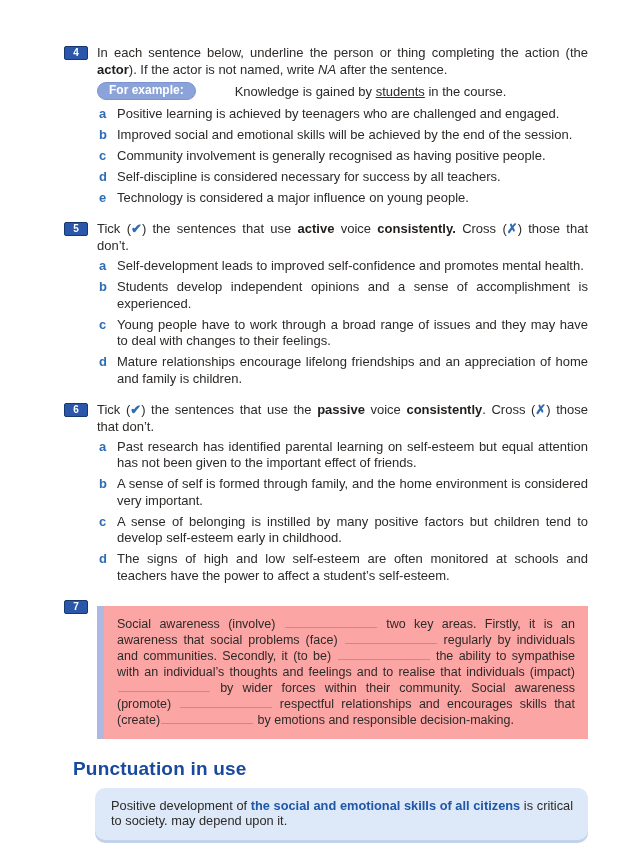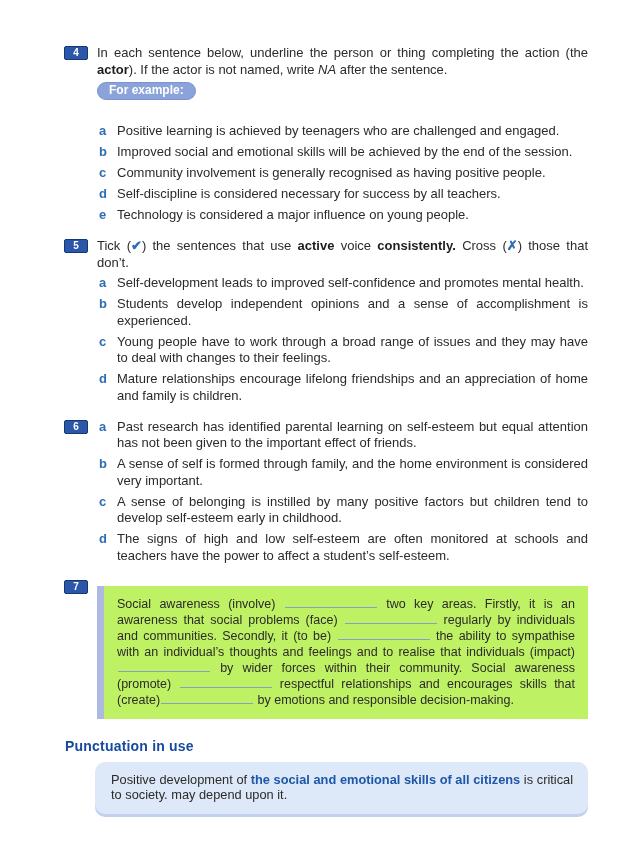--- a/index.html
+++ b/index.html
@@ -38,21 +38,21 @@
     font-size: 13px;
     line-height: 17px;
     text-align: justify;
     margin-bottom: 4px;
   }
   .prompt b { color: #201d1b; margin-top: 16px; }
   .sym { color: #2e6db4; font-weight: bold; }
   .example-row {
     display: flex;
     align-items: center;
-    margin: 2px 0 23px 0;
+    margin: 2px 0 6px 0;
     gap: 25px;
   }
   .pill {
     background: #8ca3da;
     border: 1px solid #7b93cf;
     border-radius: 9px;
     color: #ffffff;
     font-weight: bold;
     font-size: 12px;
     line-height: 15px;
@@ -70,40 +70,40 @@
   }
   .marker {
     flex: 0 0 18px;
     color: #2e6db4;
     font-weight: bold;
     margin-left: 2px;
   }
   .item-text { flex: 1; text-align: justify; }
   .passage-box {
     margin-top: 8px;
-    background: #bef264;
+    background: #fca5a5;
     border-left: 7px solid #adb8e3;
     padding: 10px 13px 11px 13px;
     font-size: 12.5px;
     line-height: 16px;
     text-align: justify;
   }
   .blank {
     display: inline-block;
     width: 92px;
     height: 11px;
     border-bottom: 1.2px solid #8f9dc4;
     margin: 0 1px;
     vertical-align: baseline;
   }
   .section-heading {
     color: #17499e;
-    font-size: 14px;
-    font-weight: bold;
-    margin: 10px 0 8px 8px;
+    font-size: 19px;
+    font-weight: bold;
+    margin: 10px 0 8px 16px;
     letter-spacing: 0.2px;
   }
   .punct-box {
     margin-left: 38px;
     background: #dde9f8;
     border-radius: 10px;
     box-shadow: 0 3px 0 #c3d2ec;
     padding: 10px 15px 11px 16px;
     font-size: 12.8px;
     line-height: 15.5px;
@@ -115,20 +115,21 @@
 </style>
 </head>
 <body>
 
 <section class="exercise">
   <div class="badge">4</div>
   <div class="ex-content">
     <p class="prompt">In each sentence below, underline the person or thing completing the action (the <b>actor</b>). If the actor is not named, write <i>NA</i> after the sentence.</p>
     <div class="example-row">
       <span class="pill">For example:</span>
+      <span class="example-text">Knowledge is gained by <u>students</u> in the course.</span>
     </div>
     <div class="items">
       <div class="item">
         <span class="marker">a</span>
         <span class="item-text">Positive learning is achieved by teenagers who are challenged and engaged.</span>
       </div>
       <div class="item">
         <span class="marker">b</span>
         <span class="item-text">Improved social and emotional skills will be achieved by the end of the session.</span>
       </div>
@@ -169,20 +170,21 @@
         <span class="marker">d</span>
         <span class="item-text">Mature relationships encourage lifelong friendships and an appreciation of home and family is children.</span>
       </div>
     </div>
   </div>
 </section>
 
 <section class="exercise">
   <div class="badge">6</div>
   <div class="ex-content">
+    <p class="prompt">Tick (<span class="sym">✔</span>) the sentences that use the <b>passive</b> voice <b>consistently</b>. Cross (<span class="sym">✗</span>) those that don’t.</p>
     <div class="items">
       <div class="item">
         <span class="marker">a</span>
         <span class="item-text">Past research has identified parental learning on self-esteem but equal attention has not been given to the important effect of friends.</span>
       </div>
       <div class="item">
         <span class="marker">b</span>
         <span class="item-text">A sense of self is formed through family, and the home environment is considered very important.</span>
       </div>
       <div class="item">

